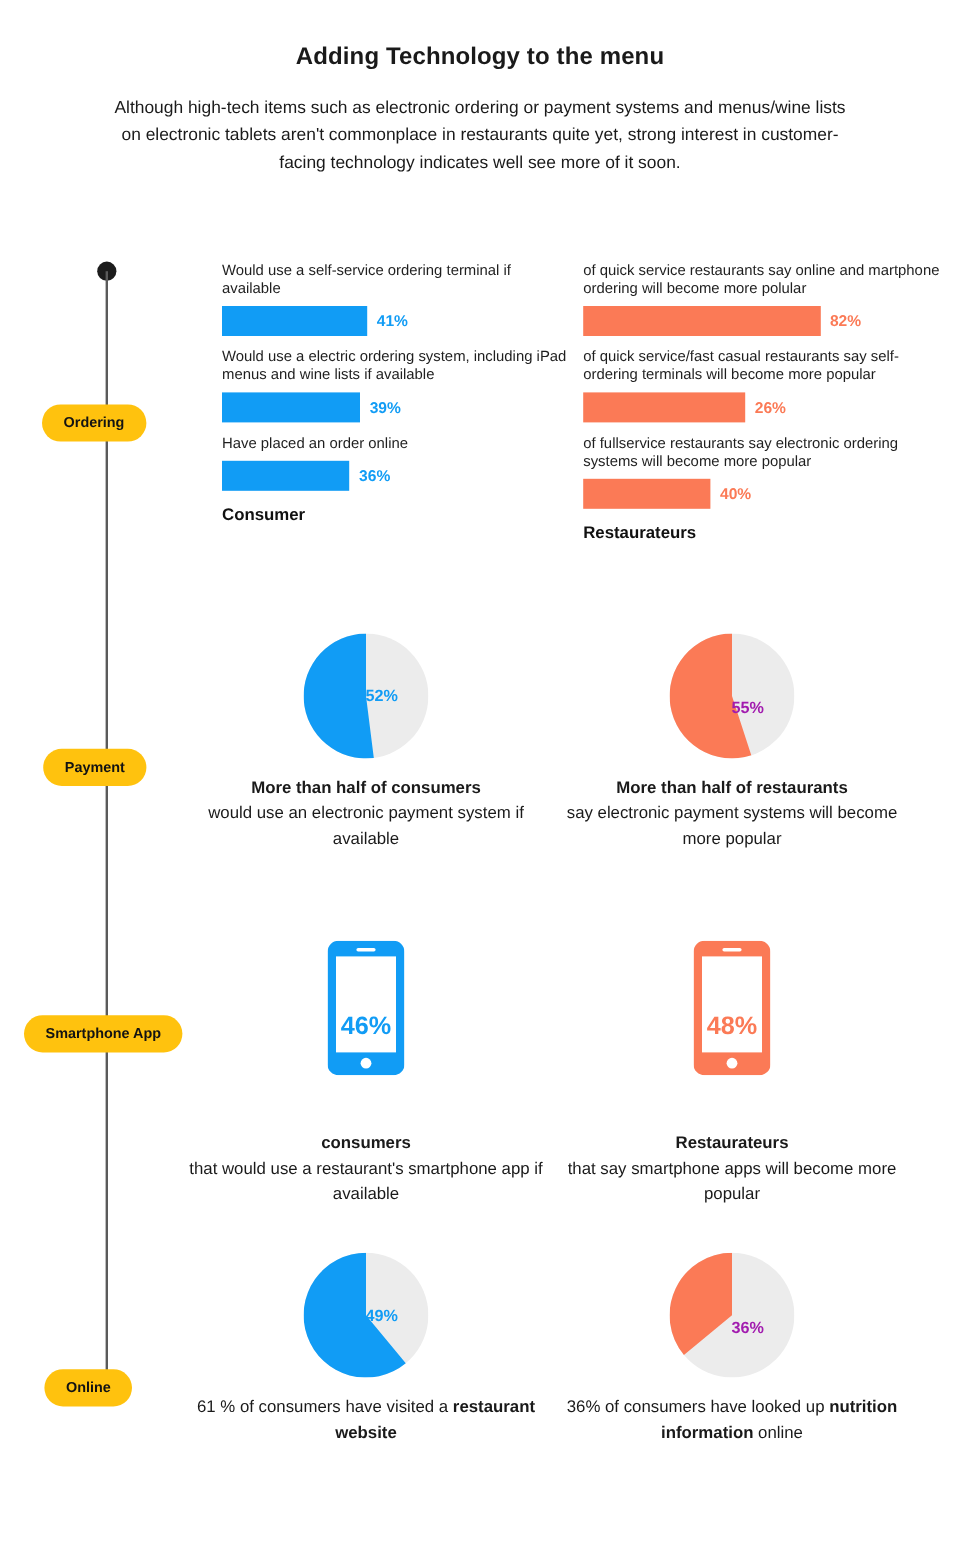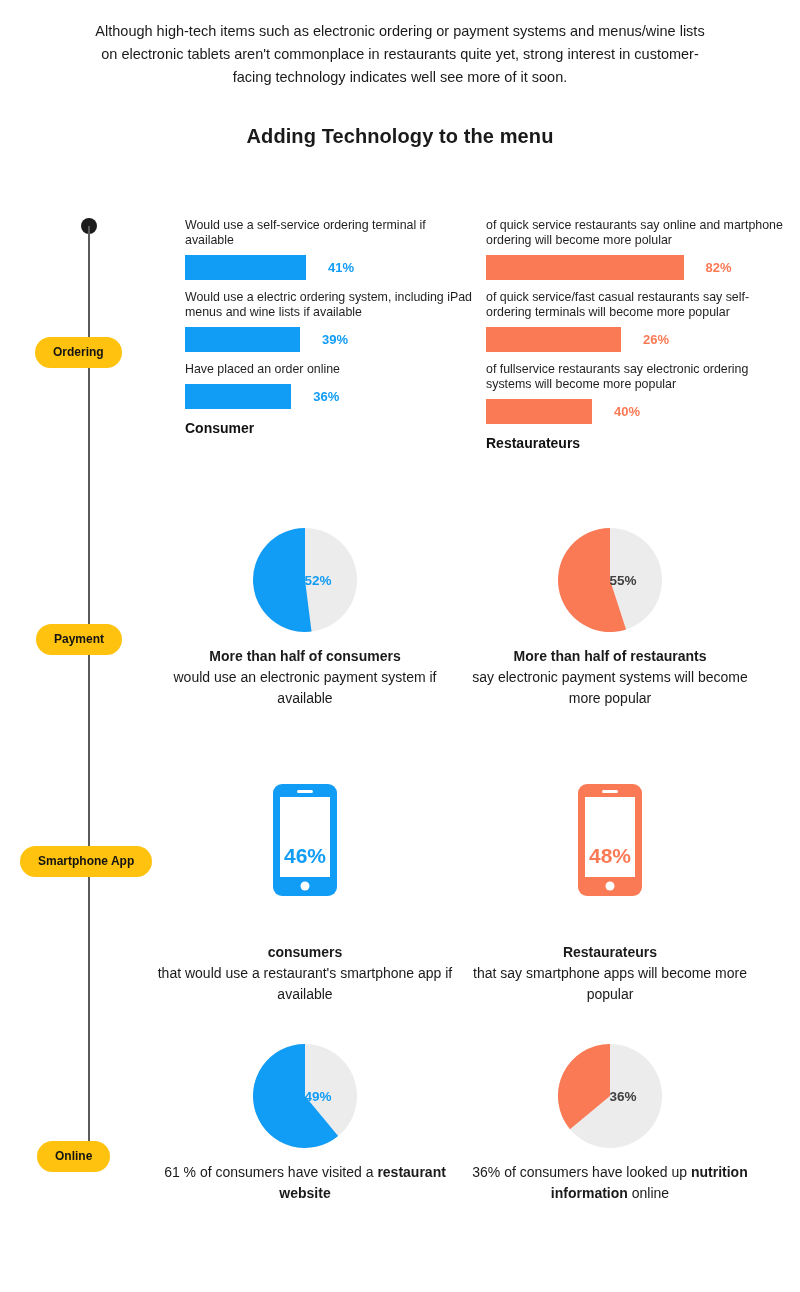--- a/index.html
+++ b/index.html
@@ -80,21 +80,21 @@
   #col-consumer     { left: 185px; top: 218px; width: 290px; }
   #col-restaurateur { left: 486px; top: 218px; width: 300px; }
 
   .bar-item { margin-bottom: 10px; }
   .bar-label {
     font-size: 12.4px;
     line-height: 15px;
     color: #1f1f1f;
     margin-bottom: 7px;
   }
-  .bar-row { display: flex; align-items: center; gap: 14px; }
+  .bar-row { display: flex; align-items: center; }
   .bar-fill { height: 25px; }
   .bar-fill.blue   { background: #119CF5; }
   .bar-fill.orange { background: #FB7A56; }
   .bar-value {
     font-size: 13px;
     font-weight: bold;
     margin-left: 8px;
   }
   .bar-value.blue   { color: #119CF5; }
   .bar-value.orange { color: #FB7A56; }
@@ -124,21 +124,21 @@
   .pie-label {
     position: absolute;
     left: 0; right: 0;
     top: 50%;
     transform: translateY(-50%);
     margin-left: 26px;
     font-size: 13.5px;
     font-weight: bold;
   }
   .pie-label.blue   { color: #119CF5; }
-  .pie-label.orange { color: #404040; }
+  .pie-label.orange { color: #a21caf; margin-top: 10px; }
 
   
   .phone-wrap { position: relative; width: 64px; height: 144px; margin: 0 auto; }
   .phone-pct {
     position: absolute;
     left: 0; right: 0;
     top: 50%;
     transform: translateY(-50%);
     font-size: 21px;
     font-weight: bold;
@@ -154,22 +154,22 @@
   #stat-app-right  { left: 460px; top: 784px; }
   #stat-on-left    { left: 155px; top: 1044px; }
   #stat-on-right   { left: 460px; top: 1044px; }
 </style>
 </head>
 <body>
 
 <div id="page">
 
   <div id="header">
+    <div id="title">Adding Technology to the menu</div>
     <div id="intro">Although high-tech items such as electronic ordering or payment systems and menus/wine lists on electronic tablets aren't commonplace in restaurants quite yet, strong interest in customer-facing technology indicates well see more of it soon.</div>
-    <div id="title">Adding Technology to the menu</div>
   </div>
 
   <div id="timeline-dot"></div>
   <div id="timeline-line"></div>
 
   <div class="pill" id="pill-ordering">Ordering</div>
   <div class="pill" id="pill-payment">Payment</div>
   <div class="pill" id="pill-smartphone">Smartphone App</div>
   <div class="pill" id="pill-online">Online</div>
 

